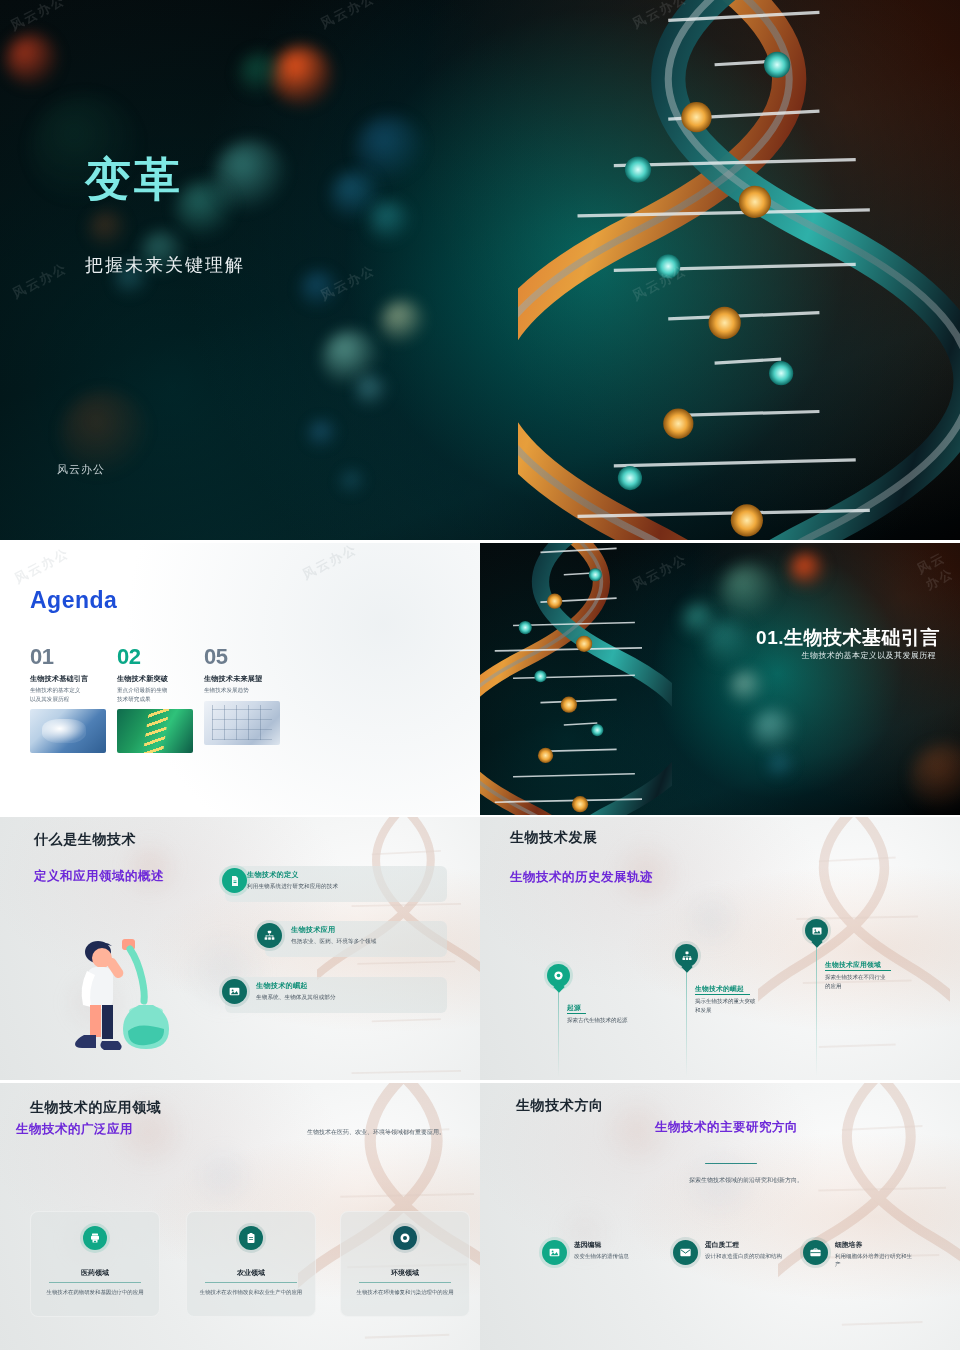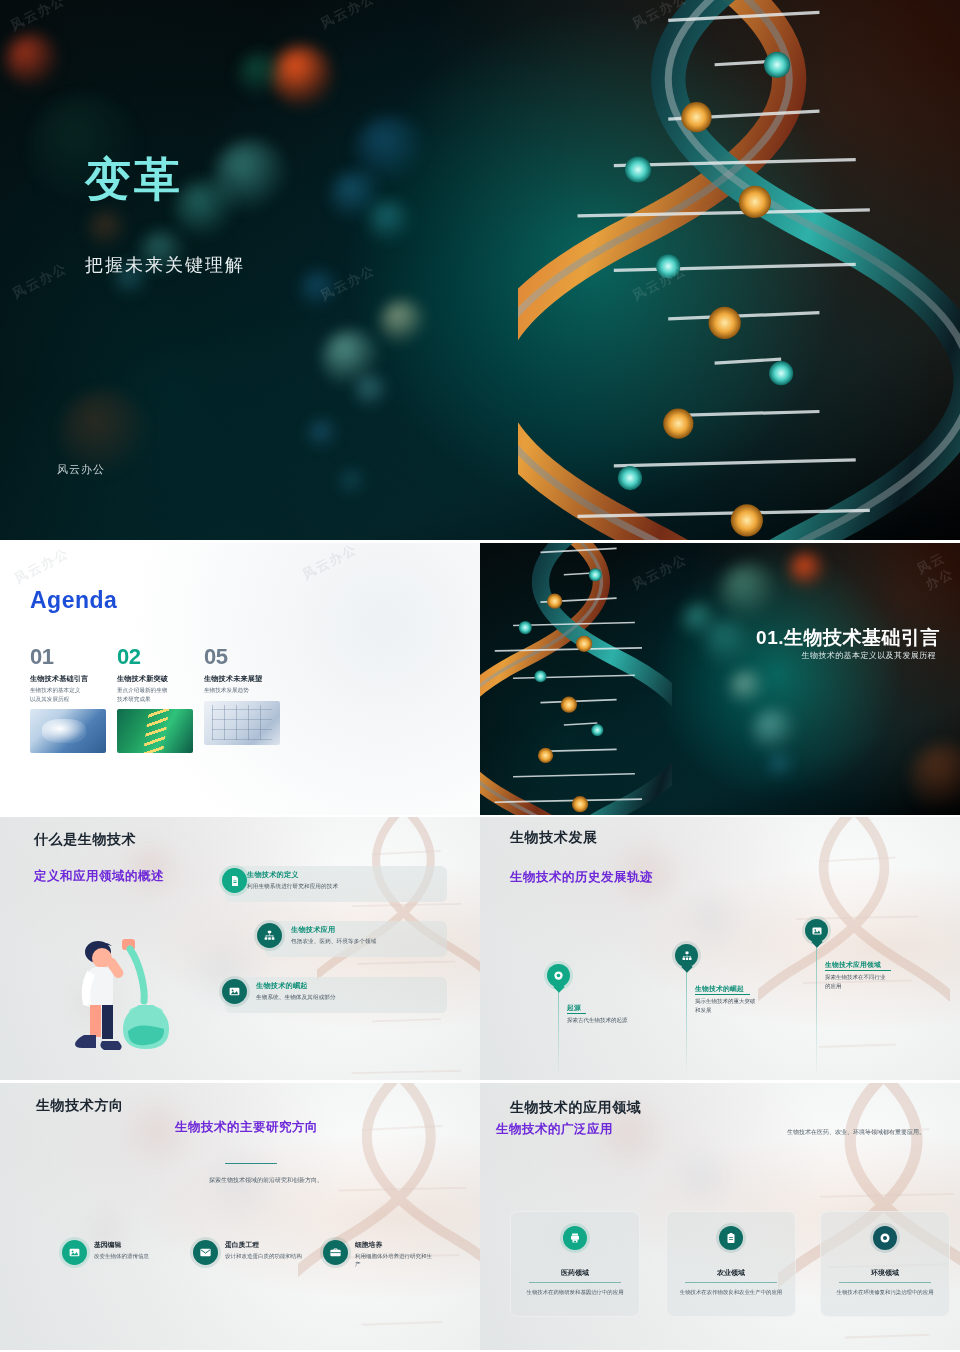--- a/index.html
+++ b/index.html
@@ -452,143 +452,143 @@
           <path d="M5 17l4.5-5 3 3.2L16 11l3 6z" fill="#0d6c62"></path>
         </svg>
     </div>
     <div class="tl-tt" style="left:345px;top:143px;">生物技术应用领域</div>
     <div class="tl-ul" style="left:345px;top:153px;width:66px;"></div>
     <div class="tl-dd" style="left:345px;top:156px;width:64px;">探索生物技术在不同行业的应用</div>
   </div>
 
   <div class="slide s-half3">
     <div class="lightbg"></div>
-    <svg class="lightdna" style="right:-4%;width:42%;" viewBox="0 0 300 600" preserveAspectRatio="none" aria-hidden="true">
-      <g fill="none" stroke="#c08a72" stroke-width="15" opacity=".42">
+    <svg class="lightdna" style="right:-6%;width:44%;" viewBox="0 0 300 600" preserveAspectRatio="none" aria-hidden="true">
+      <g fill="none" stroke="#c08a72" stroke-width="16" opacity=".45">
         <path d="M70,-30 C 240,70 240,170 70,270 C -100,370 -100,470 70,570"></path>
         <path d="M230,-30 C 60,70 60,170 230,270 C 400,370 400,470 230,570"></path>
       </g>
       <g stroke="#cbb0a4" stroke-width="3" opacity=".32">
         <line x1="60" y1="30" x2="240" y2="24"></line>
           <line x1="95" y1="110" x2="215" y2="104"></line>
         <line x1="60" y1="200" x2="250" y2="196"></line>
           <line x1="70" y1="300" x2="240" y2="296"></line>
         <line x1="95" y1="400" x2="215" y2="396"></line>
           <line x1="60" y1="490" x2="250" y2="486"></line>
       </g>
     </svg>
-    <div class="bokeh soft" style="left:120px;top:10px;width:74px;height:74px;background:radial-gradient(circle,rgba(214,175,165,.2),rgba(255,255,255,0) 70%);"></div>
-    <div class="bokeh soft" style="left:200px;top:60px;width:80px;height:80px;background:radial-gradient(circle,rgba(190,200,215,.2),rgba(255,255,255,0) 70%);"></div>
-    <div class="bokeh soft" style="left:75px;top:120px;width:60px;height:60px;background:radial-gradient(circle,rgba(200,185,185,.16),rgba(255,255,255,0) 70%);"></div>
-
-    <div class="h-title" style="left:36px;top:14px;">生物技术方向</div>
-    <div class="h-sub" style="left:175px;top:36px;">生物技术的主要研究方向</div>
-    <div class="dir-rule" style="left:225px;top:80px;"></div>
-    <div class="h-note" style="left:186px;top:93px;width:160px;text-align:center;">探索生物技术领域的前沿研究和创新方向。</div>
-
-    <div class="dir-item" style="left:62px;top:157px;width:120px;">
-      <div class="ic ic-lt" style="width:25px;height:25px;">
-        <svg width="13" height="13" viewBox="0 0 24 24" fill="#fff">
-            <rect x="3" y="5" width="18" height="14" rx="2"></rect>
-            <circle cx="8.5" cy="10" r="1.7" fill="#10a887"></circle>
-            <path d="M5 17l4.5-5 3 3.2L16 11l3 6z" fill="#10a887"></path>
-          </svg>
-      </div>
-      <div>
-        <div class="dir-tt">基因编辑</div>
-        <div class="dir-dd">改变生物体的遗传信息</div>
-      </div>
-    </div>
-
-    <div class="dir-item" style="left:193px;top:157px;width:112px;">
-      <div class="ic ic-dk" style="width:25px;height:25px;">
-        <svg width="13" height="13" viewBox="0 0 24 24" fill="#fff">
-            <rect x="2.5" y="5" width="19" height="14" rx="2"></rect>
-            <path d="M3.5 7l8.5 6.2L20.5 7" fill="none" stroke="#0d6c62" stroke-width="1.8"></path>
-          </svg>
-      </div>
-      <div>
-        <div class="dir-tt">蛋白质工程</div>
-        <div class="dir-dd">设计和改造蛋白质的功能和结构</div>
-      </div>
-    </div>
-
-    <div class="dir-item" style="left:323px;top:157px;width:114px;">
-      <div class="ic ic-dk" style="width:25px;height:25px;">
-        <svg width="13" height="13" viewBox="0 0 24 24" fill="#fff">
-            <rect x="2.5" y="7" width="19" height="12" rx="2"></rect>
-            <path d="M9 7V5.5h6V7" fill="none" stroke="#fff" stroke-width="1.8"></path>
-            <rect x="2.5" y="11.5" width="19" height="1.6" fill="#0d6c62"></rect>
-          </svg>
-      </div>
-      <div>
-        <div class="dir-tt">细胞培养</div>
-        <div class="dir-dd">利用细胞体外培养进行研究和生产</div>
-      </div>
+    <div class="bokeh soft" style="left:110px;top:10px;width:76px;height:76px;background:radial-gradient(circle,rgba(214,175,165,.22),rgba(255,255,255,0) 70%);"></div>
+    <div class="bokeh soft" style="left:190px;top:60px;width:66px;height:66px;background:radial-gradient(circle,rgba(190,200,215,.2),rgba(255,255,255,0) 70%);"></div>
+    <div class="bokeh soft" style="left:60px;top:130px;width:56px;height:56px;background:radial-gradient(circle,rgba(200,185,185,.16),rgba(255,255,255,0) 70%);"></div>
+
+    <div class="h-title" style="left:30px;top:16px;">生物技术的应用领域</div>
+    <div class="h-sub" style="left:16px;top:38px;">生物技术的广泛应用</div>
+    <div class="h-note" style="left:305px;top:45px;width:140px;text-align:right;">生物技术在医药、农业、环境等领域都有重要应用。</div>
+
+    <div class="card" style="left:30px;top:128px;">
+      <div class="cic ic ic-lt" style="width:24px;height:24px;">
+        <svg width="12" height="12" viewBox="0 0 24 24" fill="#fff">
+            <rect x="6" y="3" width="12" height="4" rx="1"></rect>
+            <rect x="4" y="7.5" width="16" height="8" rx="2"></rect>
+            <rect x="7" y="15" width="10" height="6" rx="1"></rect>
+            <path d="M11.2 16.8h1.6v1.4h1.4v1.6h-1.4v1.4h-1.6v-1.4H9.8v-1.6h1.4z" fill="#10a887"></path>
+          </svg>
+      </div>
+      <div class="ct">医药领域</div>
+      <div class="cr"></div>
+      <div class="cd">生物技术在药物研发和基因治疗中的应用</div>
+    </div>
+
+    <div class="card" style="left:186px;top:128px;">
+      <div class="cic ic ic-dk" style="width:24px;height:24px;">
+        <svg width="12" height="12" viewBox="0 0 24 24" fill="#fff">
+            <rect x="5" y="4" width="14" height="18" rx="2"></rect>
+            <rect x="9" y="2" width="6" height="4" rx="1"></rect>
+            <rect x="8" y="10" width="8" height="1.5" fill="#0d6c62"></rect>
+            <rect x="8" y="14" width="8" height="1.5" fill="#0d6c62"></rect>
+          </svg>
+      </div>
+      <div class="ct">农业领域</div>
+      <div class="cr"></div>
+      <div class="cd">生物技术在农作物改良和农业生产中的应用</div>
+    </div>
+
+    <div class="card" style="left:340px;top:128px;">
+      <div class="cic ic ic-dd" style="width:24px;height:24px;">
+        <svg width="12" height="12" viewBox="0 0 24 24" fill="#fff">
+            <circle cx="12" cy="12" r="9"></circle>
+            <circle cx="12" cy="12" r="4" fill="#10565f"></circle>
+          </svg>
+      </div>
+      <div class="ct">环境领域</div>
+      <div class="cr"></div>
+      <div class="cd">生物技术在环境修复和污染治理中的应用</div>
     </div>
   </div>
 
   <div class="slide s-half3">
     <div class="lightbg"></div>
-    <svg class="lightdna" style="right:-6%;width:44%;" viewBox="0 0 300 600" preserveAspectRatio="none" aria-hidden="true">
-      <g fill="none" stroke="#c08a72" stroke-width="16" opacity=".45">
+    <svg class="lightdna" style="right:-4%;width:42%;" viewBox="0 0 300 600" preserveAspectRatio="none" aria-hidden="true">
+      <g fill="none" stroke="#c08a72" stroke-width="15" opacity=".42">
         <path d="M70,-30 C 240,70 240,170 70,270 C -100,370 -100,470 70,570"></path>
         <path d="M230,-30 C 60,70 60,170 230,270 C 400,370 400,470 230,570"></path>
       </g>
       <g stroke="#cbb0a4" stroke-width="3" opacity=".32">
         <line x1="60" y1="30" x2="240" y2="24"></line>
           <line x1="95" y1="110" x2="215" y2="104"></line>
         <line x1="60" y1="200" x2="250" y2="196"></line>
           <line x1="70" y1="300" x2="240" y2="296"></line>
         <line x1="95" y1="400" x2="215" y2="396"></line>
           <line x1="60" y1="490" x2="250" y2="486"></line>
       </g>
     </svg>
-    <div class="bokeh soft" style="left:110px;top:10px;width:76px;height:76px;background:radial-gradient(circle,rgba(214,175,165,.22),rgba(255,255,255,0) 70%);"></div>
-    <div class="bokeh soft" style="left:190px;top:60px;width:66px;height:66px;background:radial-gradient(circle,rgba(190,200,215,.2),rgba(255,255,255,0) 70%);"></div>
-    <div class="bokeh soft" style="left:60px;top:130px;width:56px;height:56px;background:radial-gradient(circle,rgba(200,185,185,.16),rgba(255,255,255,0) 70%);"></div>
-
-    <div class="h-title" style="left:30px;top:16px;">生物技术的应用领域</div>
-    <div class="h-sub" style="left:16px;top:38px;">生物技术的广泛应用</div>
-    <div class="h-note" style="left:305px;top:45px;width:140px;text-align:right;">生物技术在医药、农业、环境等领域都有重要应用。</div>
-
-    <div class="card" style="left:30px;top:128px;">
-      <div class="cic ic ic-lt" style="width:24px;height:24px;">
-        <svg width="12" height="12" viewBox="0 0 24 24" fill="#fff">
-            <rect x="6" y="3" width="12" height="4" rx="1"></rect>
-            <rect x="4" y="7.5" width="16" height="8" rx="2"></rect>
-            <rect x="7" y="15" width="10" height="6" rx="1"></rect>
-            <path d="M11.2 16.8h1.6v1.4h1.4v1.6h-1.4v1.4h-1.6v-1.4H9.8v-1.6h1.4z" fill="#10a887"></path>
-          </svg>
-      </div>
-      <div class="ct">医药领域</div>
-      <div class="cr"></div>
-      <div class="cd">生物技术在药物研发和基因治疗中的应用</div>
-    </div>
-
-    <div class="card" style="left:186px;top:128px;">
-      <div class="cic ic ic-dk" style="width:24px;height:24px;">
-        <svg width="12" height="12" viewBox="0 0 24 24" fill="#fff">
-            <rect x="5" y="4" width="14" height="18" rx="2"></rect>
-            <rect x="9" y="2" width="6" height="4" rx="1"></rect>
-            <rect x="8" y="10" width="8" height="1.5" fill="#0d6c62"></rect>
-            <rect x="8" y="14" width="8" height="1.5" fill="#0d6c62"></rect>
-          </svg>
-      </div>
-      <div class="ct">农业领域</div>
-      <div class="cr"></div>
-      <div class="cd">生物技术在农作物改良和农业生产中的应用</div>
-    </div>
-
-    <div class="card" style="left:340px;top:128px;">
-      <div class="cic ic ic-dd" style="width:24px;height:24px;">
-        <svg width="12" height="12" viewBox="0 0 24 24" fill="#fff">
-            <circle cx="12" cy="12" r="9"></circle>
-            <circle cx="12" cy="12" r="4" fill="#10565f"></circle>
-          </svg>
-      </div>
-      <div class="ct">环境领域</div>
-      <div class="cr"></div>
-      <div class="cd">生物技术在环境修复和污染治理中的应用</div>
+    <div class="bokeh soft" style="left:120px;top:10px;width:74px;height:74px;background:radial-gradient(circle,rgba(214,175,165,.2),rgba(255,255,255,0) 70%);"></div>
+    <div class="bokeh soft" style="left:200px;top:60px;width:80px;height:80px;background:radial-gradient(circle,rgba(190,200,215,.2),rgba(255,255,255,0) 70%);"></div>
+    <div class="bokeh soft" style="left:75px;top:120px;width:60px;height:60px;background:radial-gradient(circle,rgba(200,185,185,.16),rgba(255,255,255,0) 70%);"></div>
+
+    <div class="h-title" style="left:36px;top:14px;">生物技术方向</div>
+    <div class="h-sub" style="left:175px;top:36px;">生物技术的主要研究方向</div>
+    <div class="dir-rule" style="left:225px;top:80px;"></div>
+    <div class="h-note" style="left:186px;top:93px;width:160px;text-align:center;">探索生物技术领域的前沿研究和创新方向。</div>
+
+    <div class="dir-item" style="left:62px;top:157px;width:120px;">
+      <div class="ic ic-lt" style="width:25px;height:25px;">
+        <svg width="13" height="13" viewBox="0 0 24 24" fill="#fff">
+            <rect x="3" y="5" width="18" height="14" rx="2"></rect>
+            <circle cx="8.5" cy="10" r="1.7" fill="#10a887"></circle>
+            <path d="M5 17l4.5-5 3 3.2L16 11l3 6z" fill="#10a887"></path>
+          </svg>
+      </div>
+      <div>
+        <div class="dir-tt">基因编辑</div>
+        <div class="dir-dd">改变生物体的遗传信息</div>
+      </div>
+    </div>
+
+    <div class="dir-item" style="left:193px;top:157px;width:112px;">
+      <div class="ic ic-dk" style="width:25px;height:25px;">
+        <svg width="13" height="13" viewBox="0 0 24 24" fill="#fff">
+            <rect x="2.5" y="5" width="19" height="14" rx="2"></rect>
+            <path d="M3.5 7l8.5 6.2L20.5 7" fill="none" stroke="#0d6c62" stroke-width="1.8"></path>
+          </svg>
+      </div>
+      <div>
+        <div class="dir-tt">蛋白质工程</div>
+        <div class="dir-dd">设计和改造蛋白质的功能和结构</div>
+      </div>
+    </div>
+
+    <div class="dir-item" style="left:323px;top:157px;width:114px;">
+      <div class="ic ic-dk" style="width:25px;height:25px;">
+        <svg width="13" height="13" viewBox="0 0 24 24" fill="#fff">
+            <rect x="2.5" y="7" width="19" height="12" rx="2"></rect>
+            <path d="M9 7V5.5h6V7" fill="none" stroke="#fff" stroke-width="1.8"></path>
+            <rect x="2.5" y="11.5" width="19" height="1.6" fill="#0d6c62"></rect>
+          </svg>
+      </div>
+      <div>
+        <div class="dir-tt">细胞培养</div>
+        <div class="dir-dd">利用细胞体外培养进行研究和生产</div>
+      </div>
     </div>
   </div>
 
 </div>
 
 </body></html>

